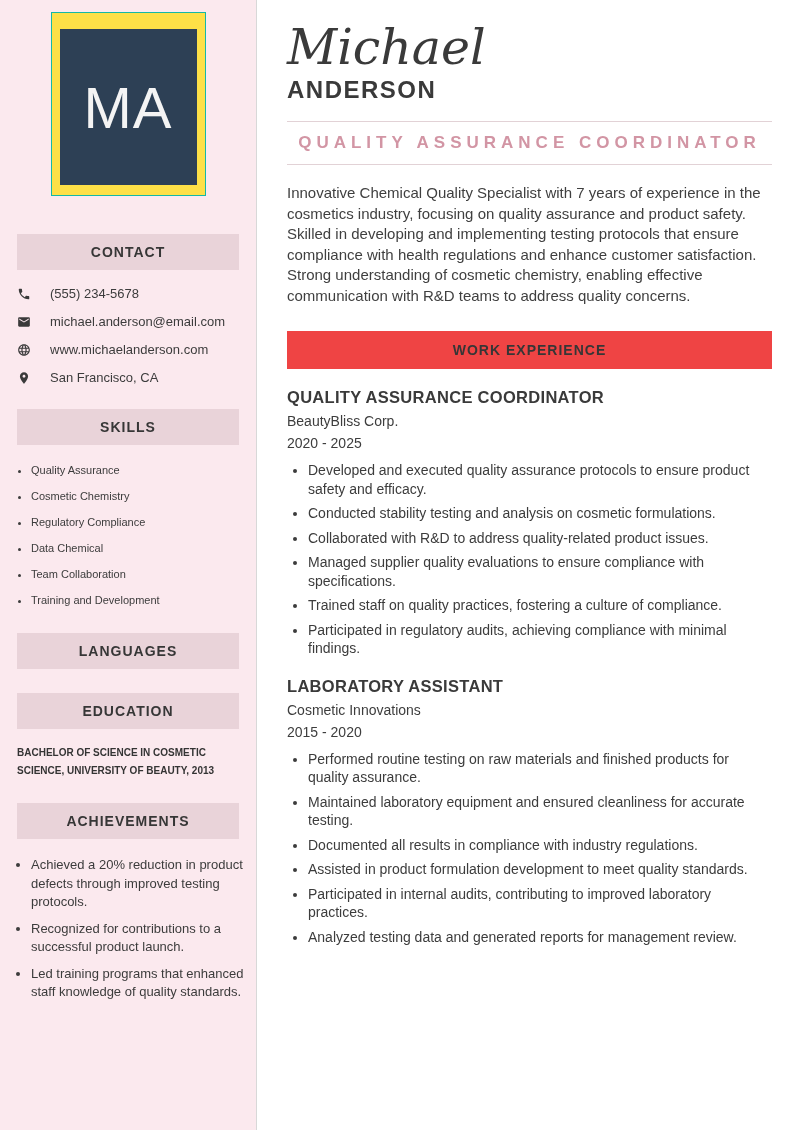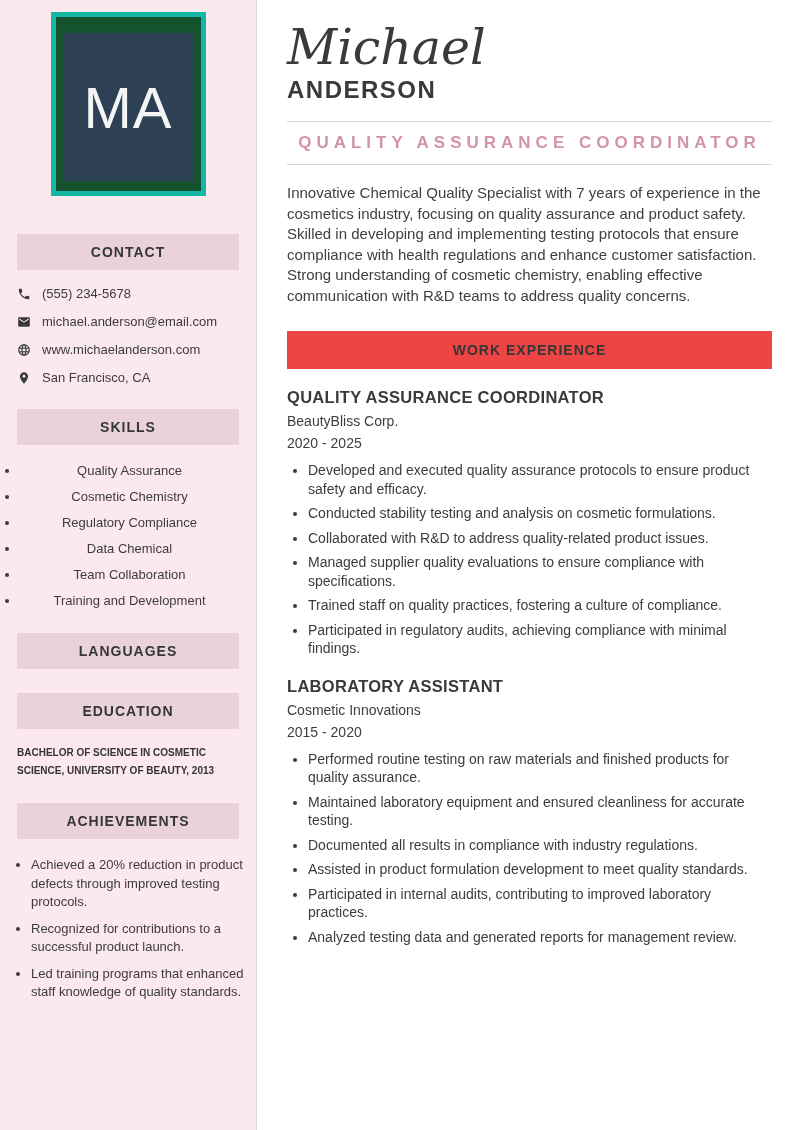--- a/index.html
+++ b/index.html
@@ -2,32 +2,32 @@
 <html><head>
 <meta charset="utf-8">
 <style>
   * { margin:0; padding:0; box-sizing:border-box; }
   html,body { background:#ffffff; }
   body { font-family:"Liberation Sans", sans-serif; color:#3d3d3d; }
   .page { width:800px; height:1130px; display:flex; background:#ffffff; overflow:hidden; }
 
   
   .sidebar { width:257px; background:#fbe9ee; border-right:1px solid #d8d8d8; padding-top:12px; flex-shrink:0; }
-  .photo-frame { width:155px; height:184px; margin:0 auto; background:#14532d; border:5px solid #14b8a6;
+  .photo-frame { width:155px; height:184px; margin:0 auto; background:#fde047; border:1px solid #14b8a6;
                  display:flex; align-items:center; justify-content:center; padding:16px 8px 10px; }
   .monogram { width:100%; height:100%; background:#2d4055; color:#f4f4f4; display:flex; align-items:center;
               justify-content:center; font-size:58px; font-weight:400; letter-spacing:1px; }
   .band { background:#e9d3d9; margin:24px 17px 0; padding:10px 4px; text-align:center; font-weight:bold;
           font-size:14px; letter-spacing:1px; color:#363636; }
   .band.contact-band { margin-top:38px; }
   .contact-list { list-style:none; padding:16px 17px 0; }
-  .contact-item { display:flex; align-items:flex-start; gap:11px; margin-bottom:13px; font-size:13px; color:#3c3c3c; }
+  .contact-item { display:flex; align-items:flex-start; gap:19px; margin-bottom:13px; font-size:13px; color:#3c3c3c; }
   .cicon { width:14px; height:14px; flex-shrink:0; margin-top:1px; }
   .cicon svg { width:14px; height:14px; display:block; fill:#3a3a3a; }
-  .side-list { margin:17px 17px 0 20px; font-size:13px; color:#3c3c3c;text-align:center; }
+  .side-list { margin:17px 17px 0 31px; font-size:11px; color:#3c3c3c; }
   .side-list li { margin-bottom:9px; line-height:17px; }
   .education-text { margin:15px 17px 0; font-size:10px; font-weight:bold; line-height:17.5px; color:#343434; }
   .ach-list { margin:17px 1px 0 31px; font-size:13px; color:#3c3c3c; }
   .ach-list li { margin-bottom:8px; line-height:18.5px; }
 
   
   .main { flex:1; padding:22px 28px 0 30px; }
   .first-name { font-family:"DejaVu Serif", serif; font-style:italic; font-weight:400; font-size:49px;
                 color:#3a3a3a; line-height:1.05; }
   .last-name { font-size:24px; font-weight:bold; letter-spacing:1.5px; color:#3a3a3a; margin-top:3px; }

